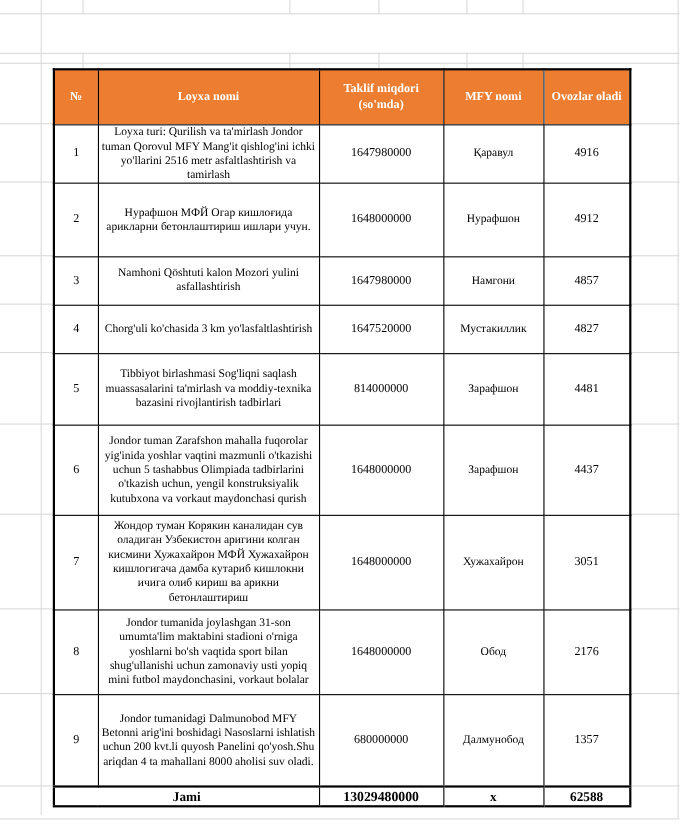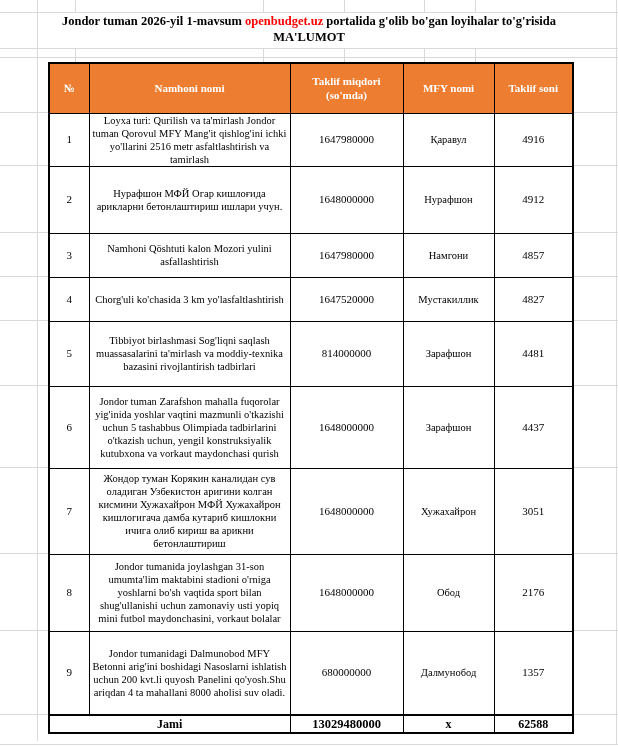--- a/index.html
+++ b/index.html
@@ -88,40 +88,36 @@
   <div class="hl" style="left:572px;top:165px;width:46px;"></div>
   <div class="hl" style="left:572px;top:232px;width:46px;"></div>
   <div class="hl" style="left:572px;top:276px;width:46px;"></div>
   <div class="hl" style="left:572px;top:320px;width:46px;"></div>
   <div class="hl" style="left:572px;top:385px;width:46px;"></div>
   <div class="hl" style="left:572px;top:467px;width:46px;"></div>
   <div class="hl" style="left:572px;top:553px;width:46px;"></div>
   <div class="hl" style="left:572px;top:630px;width:46px;"></div>
   <div class="hl" style="left:572px;top:714px;width:46px;"></div>
 
-  <div class="title">
-    <div><span>Jondor tuman 2026-yil 1-mavsum </span><span class="site">openbudget.uz</span><span> portalida g'olib bo'gan loyihalar to'g'risida</span></div>
-    <div>MA'LUMOT</div>
-  </div>
 
   <table class="main">
     <colgroup>
       <col style="width:40px">
         <col style="width:201px">
         <col style="width:113px">
         <col style="width:91px">
         <col style="width:79px">
     </colgroup>
     <tbody>
         <tr class="h-head">
       <th>№</th>
-      <th>Namhoni nomi</th>
+      <th>Loyxa nomi</th>
       <th>Taklif miqdori (so'mda)</th>
       <th>MFY nomi</th>
-      <th>Taklif soni</th>
+      <th>Ovozlar oladi</th>
     </tr>
     <tr class="r1">
       <td class="num">1</td>
       <td>Loyxa turi: Qurilish va ta'mirlash Jondor tuman Qorovul MFY Mang'it qishlog'ini ichki yo'llarini 2516 metr asfaltlashtirish va tamirlash</td>
       <td class="num">1647980000</td>
       <td>Қаравул</td>
       <td class="num">4916</td>
     </tr>
     <tr class="r2">
       <td class="num">2</td>

